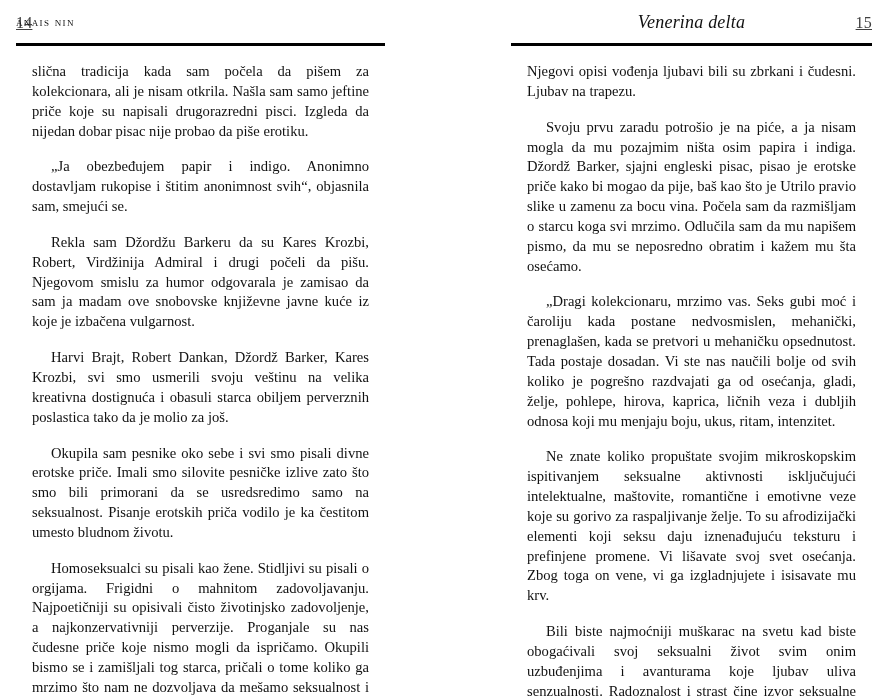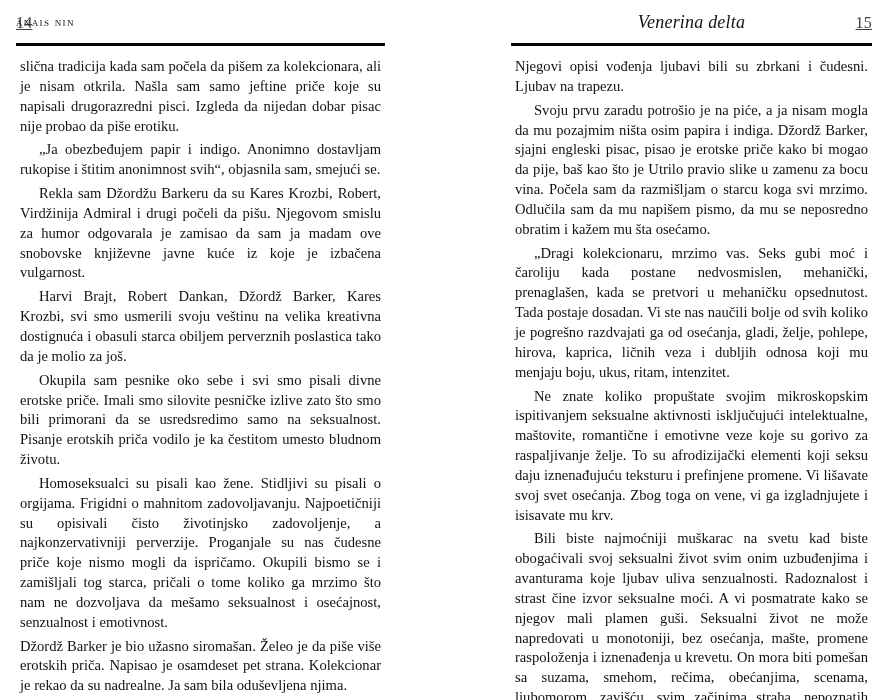--- a/index.html
+++ b/index.html
@@ -95,21 +95,21 @@
     margin-top: 11px;
     font-size: 14.6px;
     line-height: 19.85px;
     text-align: justify;
     text-justify: inter-word;
     hyphens: manual;
     color: #111;
   }
 
   .body-col p {
-    margin: 4px;
+    margin: 16px;
     text-indent: 0;
   }
   .body-col p.indent {
     text-indent: 19px;
   }
   .body-col p.flush {
     text-indent: 0;
   }
 
   .date-line {

